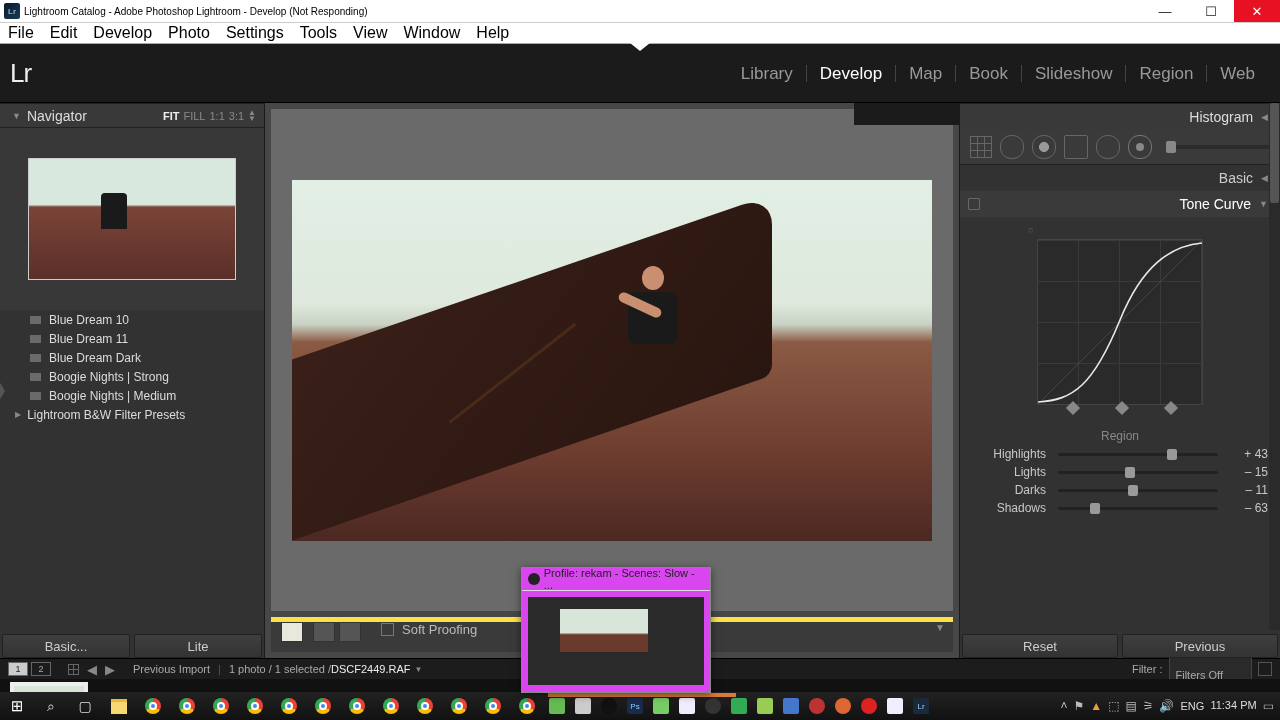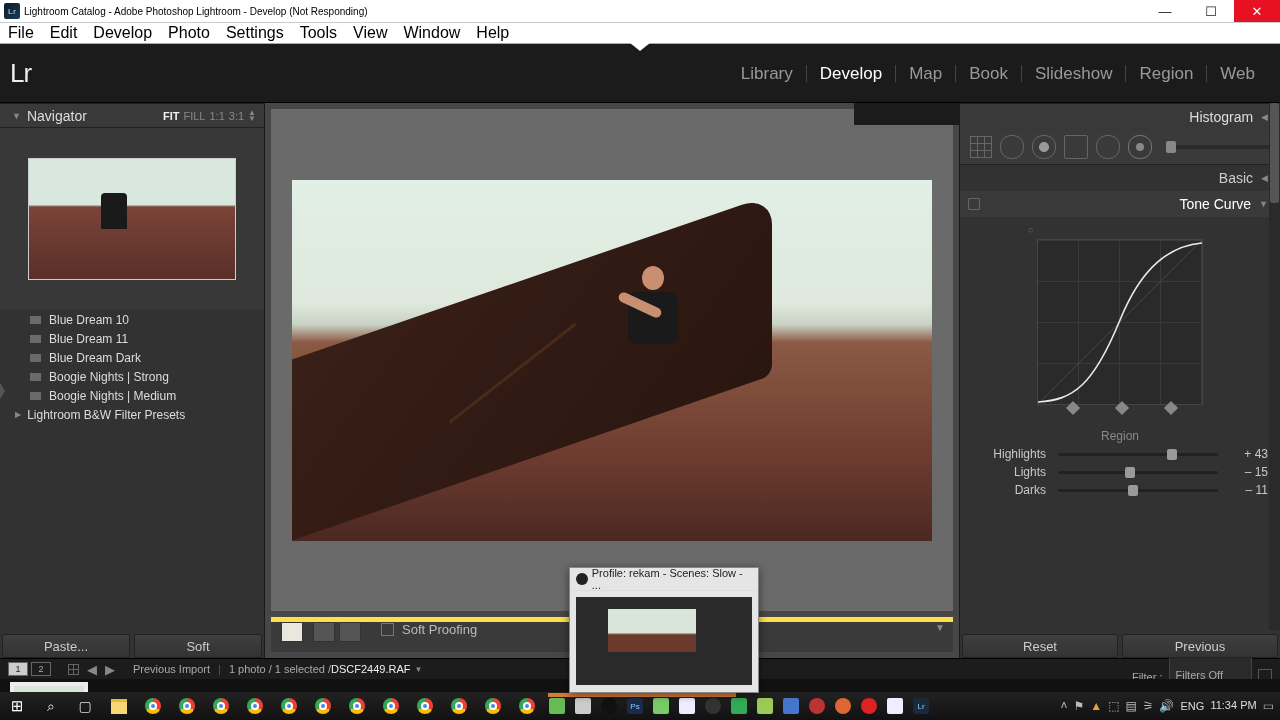--- a/index.html
+++ b/index.html
@@ -93,29 +93,29 @@
   .pr-row button{flex:1;margin:0 2px;background:linear-gradient(#3f3f3f,#333);border:1px solid #222;color:#ccc;font-size:13px;border-radius:2px}
   .rightpanel .scrollbar{position:absolute;right:0;top:0;bottom:28px;width:11px;background:#2a2a2a}
   .rightpanel .scrollbar .thumb{position:absolute;top:0;height:100px;left:1px;right:1px;background:#555;border-radius:2px}
   
   .filmhdr{height:20px;background:#1c1c1c;display:flex;align-items:center;color:#aaa;font-size:11px;padding:0 8px;border-top:1px solid #000}
   .filmhdr .mon{width:18px;height:12px;border:1px solid #666;margin-right:3px;display:flex;align-items:center;justify-content:center;font-size:9px}
   .filmhdr .mon.on{background:#ccc;color:#222}
   .filmhdr .gridic{width:11px;height:11px;margin:0 4px;background:repeating-linear-gradient(0deg,#666 0 1px,transparent 1px 5px),repeating-linear-gradient(90deg,#666 0 1px,transparent 1px 5px)}
   .filmhdr .navarr{padding:0 4px;color:#888;font-size:13px}
   .filmhdr .sep{margin:0 8px;color:#555}
-  .filmhdr .right{margin-left:auto;display:flex;align-items:flex-end;gap:6px}
+  .filmhdr .right{margin-left:auto;display:flex;align-items:center;gap:6px}
   .filmhdr .right .box{width:12px;height:12px;border:1px solid #555}
   .filmhdr .file{color:#eee}
   
   .filmstrip{height:72px;background:#111;display:flex;align-items:center;padding:0 10px;position:relative}
   .fs-thumb{width:70px;height:58px;background:#444;border:4px solid #eee;position:relative}
   .fs-thumb .img{position:absolute;inset:0;background:linear-gradient(to bottom,#d9e5d8 55%,#6a3a2c 60%)}
   
-  .tb-preview{position:absolute;left:569px;bottom:27px;width:188px;height:124px;background:#e5e5e5;border:1px solid #888;box-shadow:0 2px 8px rgba(0,0,0,.5);z-index:50}
+  .tb-preview{position:absolute;left:521px;bottom:27px;width:188px;height:124px;background:#d946ef;border:1px solid #888;box-shadow:0 2px 8px rgba(0,0,0,.5);z-index:50}
   .tb-preview .pvt{height:22px;display:flex;align-items:center;padding:0 6px;font-size:11px;color:#222;gap:4px;border-bottom:1px solid #ddd}
   .tb-preview .pvt .dot{width:12px;height:12px;border-radius:50%;background:#222}
   .tb-preview .pvbody{flex:1;background:#2a2a2a;margin:6px;height:88px;position:relative}
   .tb-preview .pvbody .mini{position:absolute;left:18%;top:14%;width:50%;height:48%;background:linear-gradient(to bottom,#d9e5d8 55%,#6a3a2c 60%)}
   .tb-preview-edge{position:absolute;left:548px;bottom:23px;width:188px;height:4px;background:#d87b3a;z-index:49}
   
   .taskbar{height:28px;background:linear-gradient(#222,#111);display:flex;align-items:center;position:absolute;bottom:0;left:0;right:0}
   .taskbar .tb{width:34px;height:28px;display:flex;align-items:center;justify-content:center;font-size:14px;color:#ddd}
   .taskbar .tb.win{color:#fff;font-size:15px}
   .taskbar .tb.chrome{position:relative}
@@ -205,22 +205,22 @@
       <div class="preset-row">
           <div class="picon"></div>
           <span>Boogie Nights | Medium</span>
         </div>
       <div class="preset-folder">
           <span class="tri">▶</span>
           <span>Lightroom B&amp;W Filter Presets</span>
         </div>
     </div>
     <div class="cp-row">
-      <button>Paste...</button>
-      <button>Soft</button>
+      <button>Basic...</button>
+      <button>Lite</button>
     </div>
   </div>
 
   <div class="center">
     <div class="dark-top"></div>
     <div class="canvas-area">
       <div class="photo">
         <div class="boat"></div>
         <div class="oar"></div>
         <div class="man">
@@ -299,20 +299,27 @@
           <div class="kn" style="left:42%"></div>
         </div>
       <div class="val">– 15</div>
     </div>
     <div class="region-row">
       <div class="lbl">Darks</div>
       <div class="sl">
           <div class="kn" style="left:44%"></div>
         </div>
       <div class="val">– 11</div>
+    </div>
+    <div class="region-row">
+      <div class="lbl">Shadows</div>
+      <div class="sl">
+          <div class="kn" style="left:20%"></div>
+        </div>
+      <div class="val">– 63</div>
     </div>
     <div style="flex:1"></div>
     <div class="pr-row">
       <button>Reset</button>
       <button>Previous</button>
     </div>
   </div>
 </div>
 
 <div class="filmhdr">

